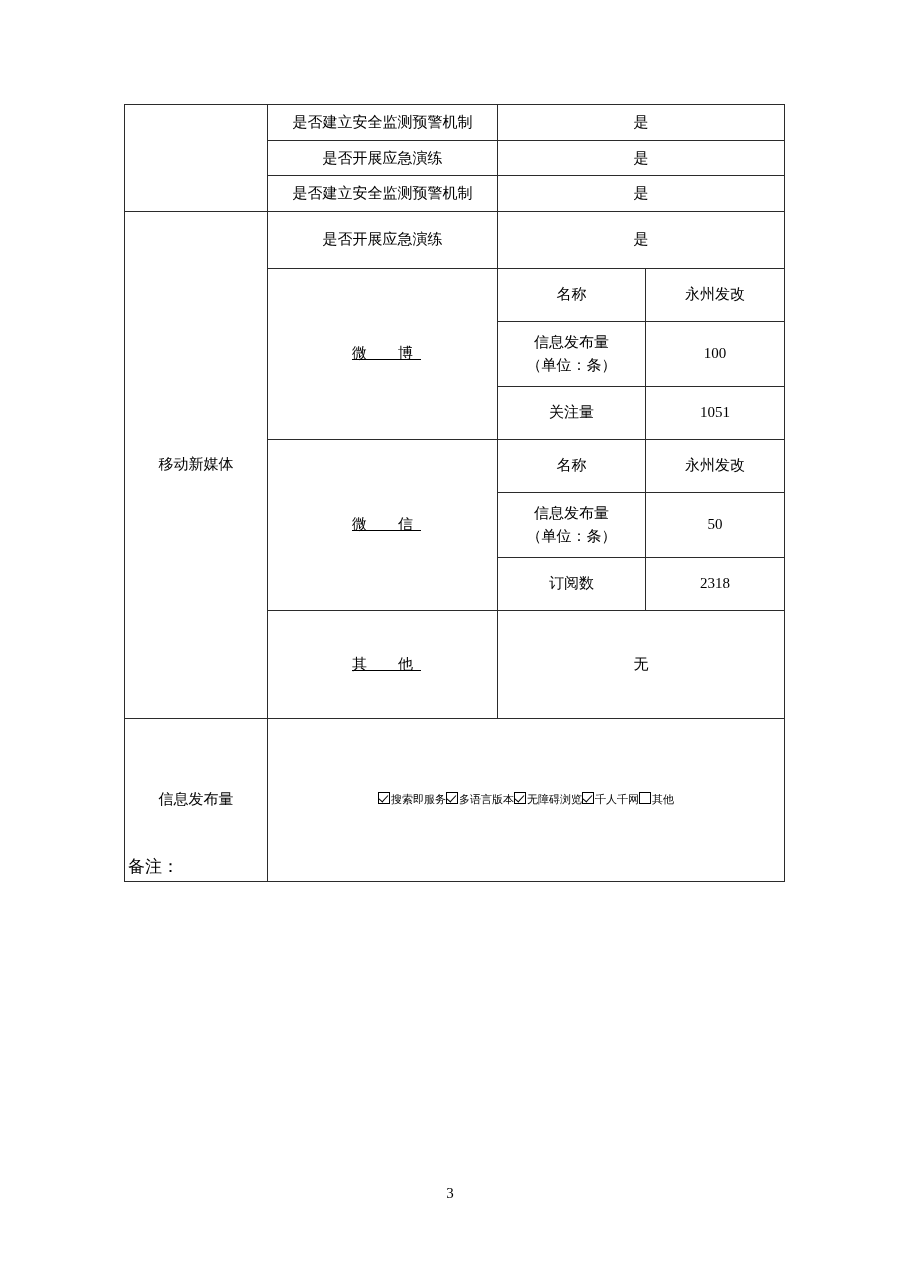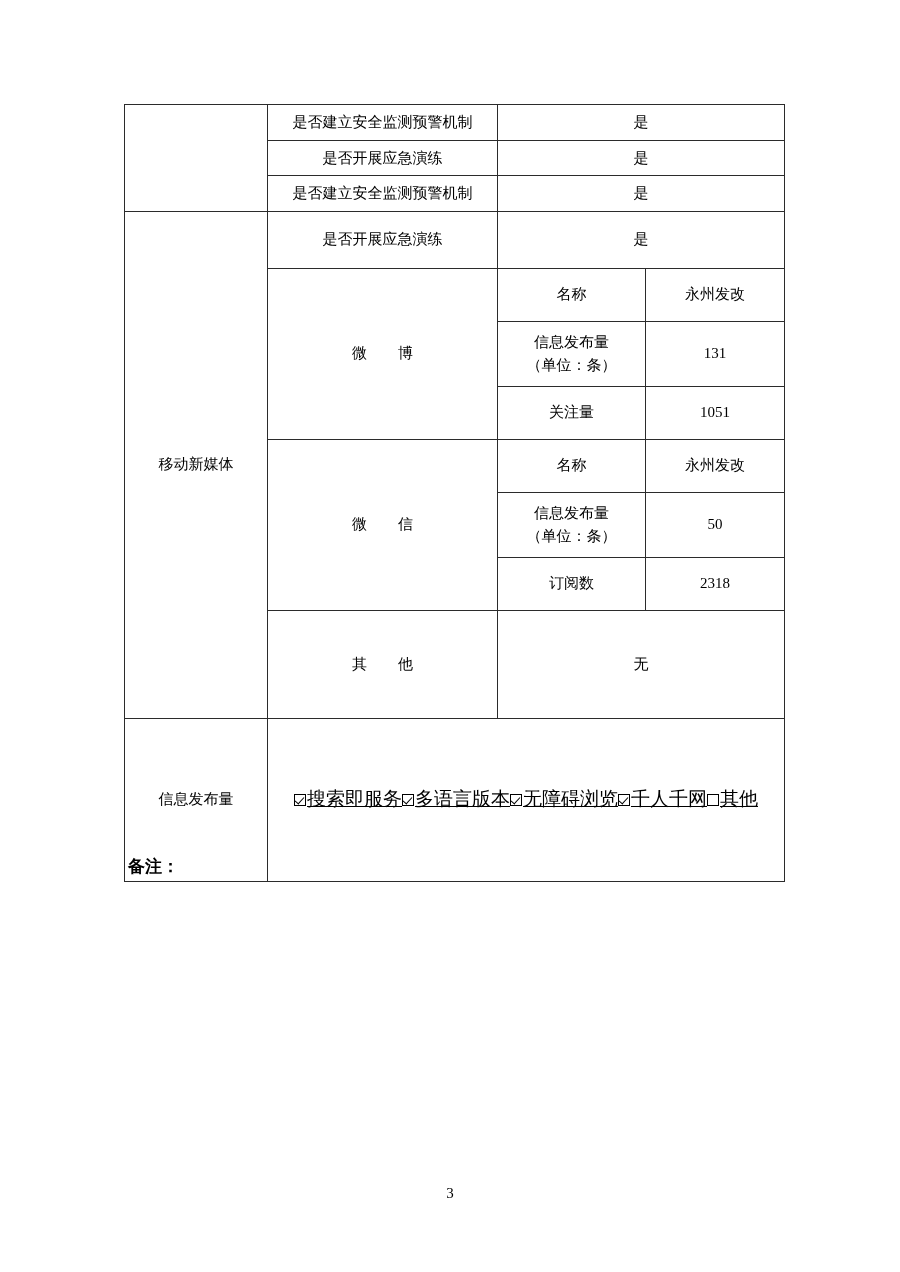--- a/index.html
+++ b/index.html
@@ -42,35 +42,35 @@
   .cjk {
     font-family: "Liberation Serif", "DejaVu Serif", serif;
   }
   .num {
     font-family: "Liberation Serif", "DejaVu Serif", serif;
     font-size: 15px;
   }
   .spaced2 {
     letter-spacing: 8px;
     text-indent: 8px;
+    text-decoration: underline;
   }
   .rowlabel {
     font-size: 15px;
   }
   .twoline {
     line-height: 1.55;
   }
   .innovation-cell {
     height: 150px;
   }
   .checkline {
-    font-size: 19px;
+    font-size: 11px;
     white-space: nowrap;
     letter-spacing: 0px;
-    text-decoration: underline;
   }
   .cbox {
     display: inline-block;
     width: 12px;
     height: 12px;
     border: 1.3px solid #000;
     position: relative;
     vertical-align: -1px;
     margin-right: 1px;
     box-sizing: border-box;
@@ -84,21 +84,21 @@
     height: 8px;
     border: solid #000;
     border-width: 0 1.6px 1.6px 0;
     transform: rotate(42deg);
   }
   .remark {
     position: absolute;
     left: 128px;
     top: 855px;
     font-size: 17px;
-    font-weight: bold;
+    font-weight: normal;
     font-family: "Liberation Serif", "DejaVu Serif", serif;
     text-align: center;
   }
   .pagenum {
     position: absolute;
     left: 0;
     width: 900px;
     top: 1185px;
     text-align: center;
     font-size: 15px;
@@ -142,21 +142,21 @@
       <tr>
         <td rowspan="3" class="cjk spaced2">微　博</td>
         <td class="cjk" style="height:40px">名称</td>
         <td class="cjk">永州发改</td>
       </tr>
       <tr>
         <td class="cjk twoline" style="height:52px">
           <span>信息发布量</span><br>
           <span>（单位：条）</span>
         </td>
-        <td class="num">131</td>
+        <td class="num">100</td>
       </tr>
       <tr>
         <td class="cjk" style="height:40px">关注量</td>
         <td class="num">1051</td>
       </tr>
 
       <tr>
         <td rowspan="3" class="cjk spaced2">微　信</td>
         <td class="cjk" style="height:40px">名称</td>
         <td class="cjk">永州发改</td>

